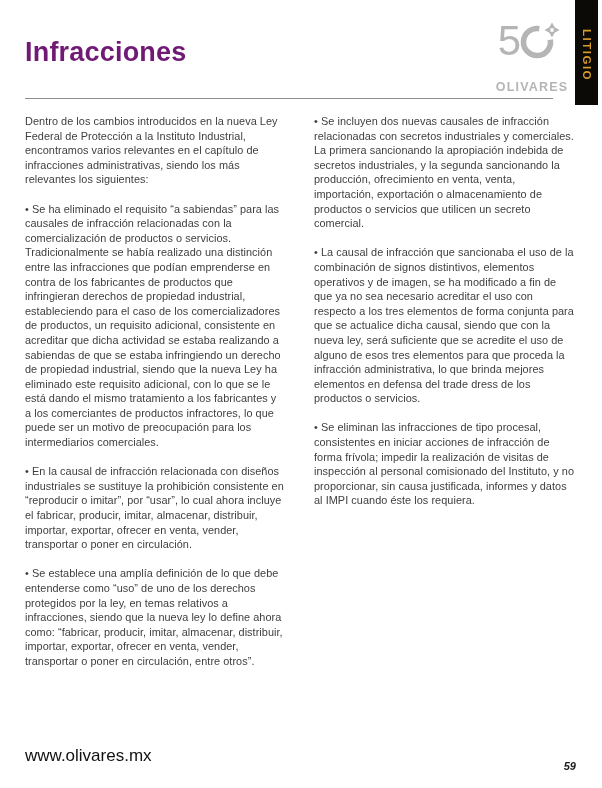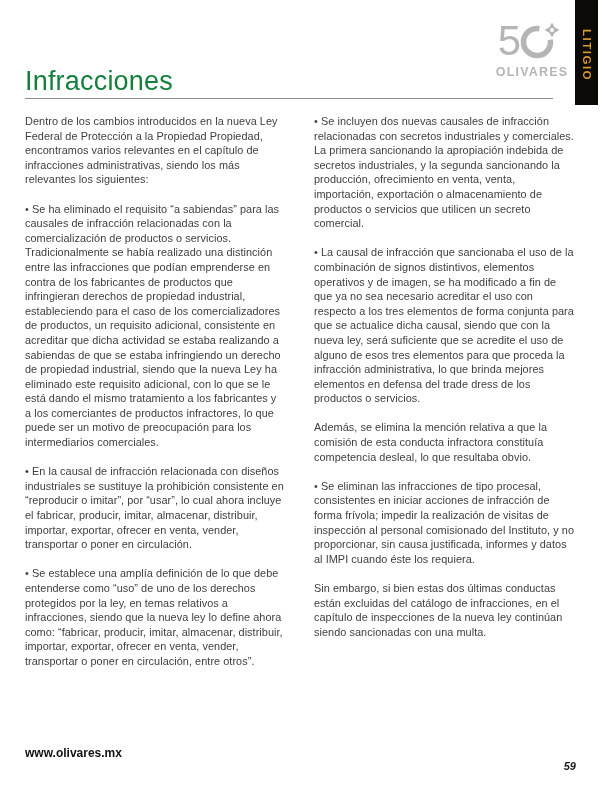--- a/index.html
+++ b/index.html
@@ -12,24 +12,23 @@
     background: #ffffff;
     margin: 0 auto;
     overflow: hidden;
   }
   
   .page-title {
     position: absolute;
     left: 25px;
     top: 37px;
     font-size: 27px;
-    font-weight: normal;
-    color: #15803d;
+    font-weight: bold;
+    color: #701a75;
     letter-spacing: 0.2px;
-    margin-top: 29px;
   }
   .logo {
     position: absolute;
     left: 494px;
     top: 20px;
     width: 76px;
     display: flex;
     flex-direction: column;
     align-items: center;
   }
@@ -43,21 +42,21 @@
     line-height: 42px;
     font-weight: 400;
     color: #b5b5b5;
     letter-spacing: -1px;
   }
   .logo-name {
     font-size: 12.5px;
     font-weight: bold;
     color: #b5b5b5;
     letter-spacing: 1.2px;
-    margin-top: 1px;
+    margin-top: 16px;
   }
   
   .section-tab {
     position: absolute;
     top: 0;
     right: 4px;
     width: 23px;
     height: 105px;
     background: #0c0a07;
     display: flex;
@@ -92,22 +91,22 @@
     letter-spacing: 0.05px;
   }
   .column-left  { left: 25px; }
   .column-right { left: 314px; }
   .column p { margin: 0 0 14.6px 0; }
   
   .footer-url {
     position: absolute;
     left: 25px;
     top: 746px;
-    font-size: 12px;
-    font-weight: bold;
+    font-size: 17px;
+    font-weight: normal;
     color: #111111;
     text-decoration: none;
   }
   .page-number {
     position: absolute;
     right: 26px;
     top: 760px;
     font-size: 11px;
     font-style: italic;
     font-weight: bold;
@@ -140,40 +139,38 @@
   </div>
 
   <div class="section-tab">
     <span class="section-tab-label">LITIGIO</span>
   </div>
 
   <div class="header-rule"></div>
 
   <div class="column column-left">
 
-      <p>Dentro de los cambios introducidos en la nueva Ley Federal de Protección a la Propiedad Propiedad, encontramos varios relevantes en el capítulo de infracciones administrativas, siendo los más relevantes los siguientes:</p>
+      <p>Dentro de los cambios introducidos en la nueva Ley Federal de Protección a la Instituto Industrial, encontramos varios relevantes en el capítulo de infracciones administrativas, siendo los más relevantes los siguientes:</p>
 
       <p>• Se ha eliminado el requisito “a sabiendas” para las causales de infracción relacionadas con la comercialización de productos o servicios. Tradicionalmente se había realizado una distinción entre las infracciones que podían emprenderse en contra de los fabricantes de productos que infringieran derechos de propiedad industrial, estableciendo para el caso de los comercializadores de productos, un requisito adicional, consistente en acreditar que dicha actividad se estaba realizando a sabiendas de que se estaba infringiendo un derecho de propiedad industrial, siendo que la nueva Ley ha eliminado este requisito adicional, con lo que se le está dando el mismo tratamiento a los fabricantes y a los comerciantes de productos infractores, lo que puede ser un motivo de preocupación para los intermediarios comerciales.</p>
 
       <p>• En la causal de infracción relacionada con diseños industriales se sustituye la prohibición consistente en “reproducir o imitar”, por “usar”, lo cual ahora incluye el fabricar, producir, imitar, almacenar, distribuir, importar, exportar, ofrecer en venta, vender, transportar o poner en circulación.</p>
 
       <p>• Se establece una amplía definición de lo que debe entenderse como “uso” de uno de los derechos protegidos por la ley, en temas relativos a infracciones, siendo que la nueva ley lo define ahora como: “fabricar, producir, imitar, almacenar, distribuir, importar, exportar, ofrecer en venta, vender, transportar o poner en circulación, entre otros”.</p>
     </div>
 
   <div class="column column-right">
 
       <p>• Se incluyen dos nuevas causales de infracción relacionadas con secretos industriales y comerciales. La primera sancionando la apropiación indebida de secretos industriales, y la segunda sancionando la producción, ofrecimiento en venta, venta, importación, exportación o almacenamiento de productos o servicios que utilicen un secreto comercial.</p>
 
 
       <p>• La causal de infracción que sancionaba el uso de la combinación de signos distintivos, elementos operativos y de imagen, se ha modificado a fin de que ya no sea necesario acreditar el uso con respecto a los tres elementos de forma conjunta para que se actualice dicha causal, siendo que con la nueva ley, será suficiente que se acredite el uso de alguno de esos tres elementos para que proceda la infracción administrativa, lo que brinda mejores elementos en defensa del trade dress de los productos o servicios.</p>
 
-      <p>Además, se elimina la mención relativa a que la comisión de esta conducta infractora constituía competencia desleal, lo que resultaba obvio.</p>
 
       <p>• Se eliminan las infracciones de tipo procesal, consistentes en iniciar acciones de infracción de forma frívola; impedir la realización de visitas de inspección al personal comisionado del Instituto, y no proporcionar, sin causa justificada, informes y datos al IMPI cuando éste los requiera.</p>
 
-      <p>Sin embargo, si bien estas dos últimas conductas están excluidas del catálogo de infracciones, en el capítulo de inspecciones de la nueva ley continúan siendo sancionadas con una multa.</p>
     </div>
 
   <a class="footer-url" href="#">www.olivares.mx</a>
 
   <div class="page-number">59</div>
 
 </div>
 
 </body></html>

